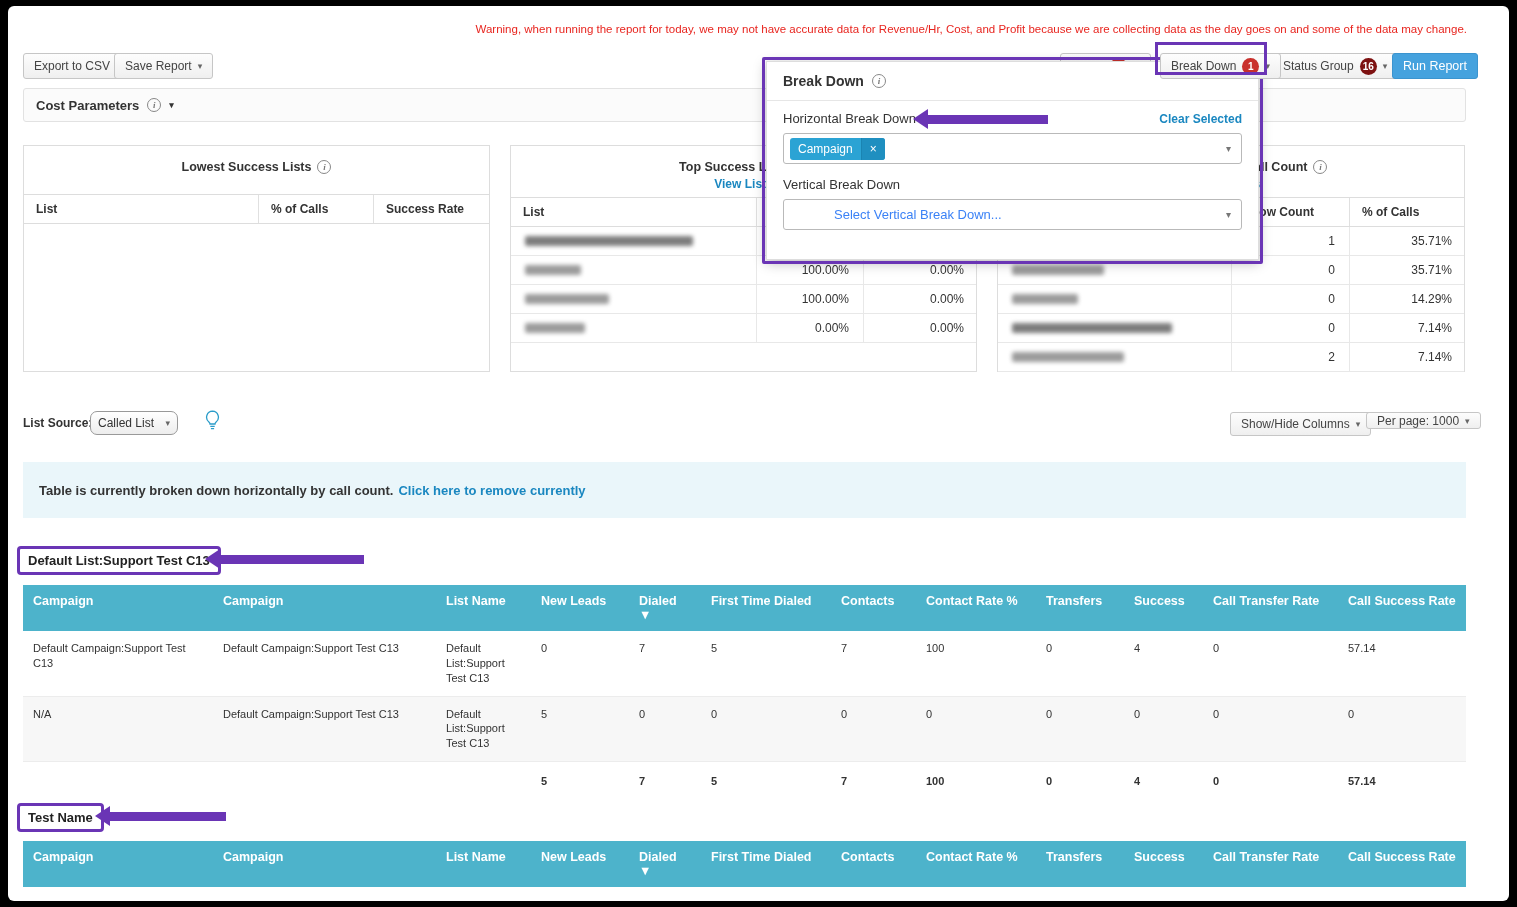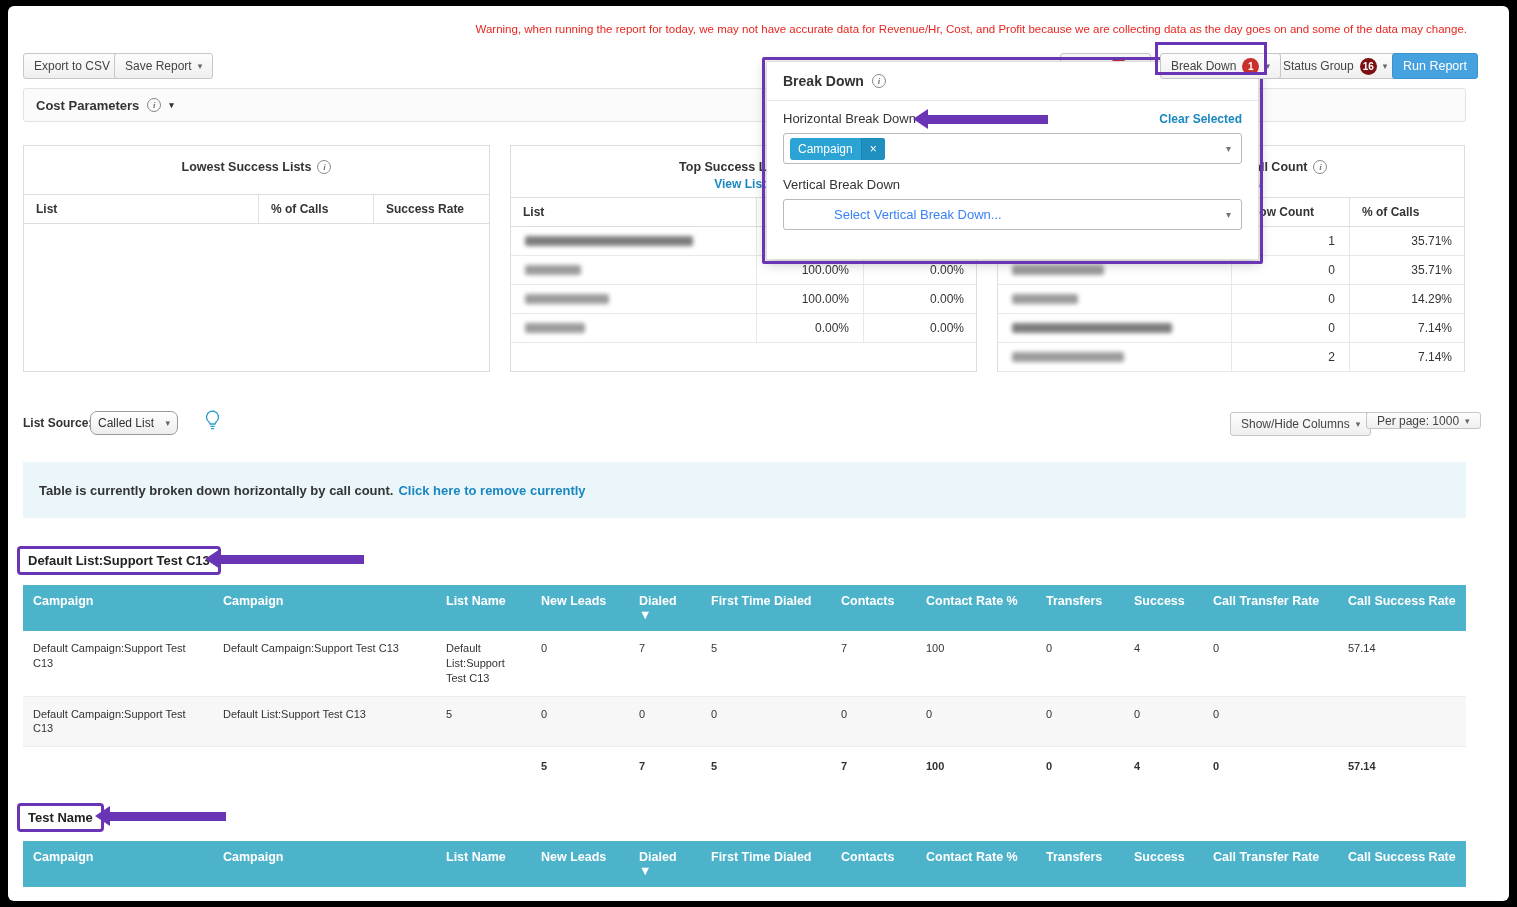--- a/index.html
+++ b/index.html
@@ -397,20 +397,21 @@
           <div class="cell">5</div>
           <div class="cell">7</div>
           <div class="cell">100</div>
           <div class="cell">0</div>
           <div class="cell">4</div>
           <div class="cell">0</div>
           <div class="cell">57.14</div>
         </div>
 
         <div class="trow grid12">
+          <div class="cell">N/A</div>
           <div class="cell">Default Campaign:Support Test C13</div>
           <div class="cell">Default List:Support Test C13</div>
           <div class="cell">5</div>
           <div class="cell">0</div>
           <div class="cell">0</div>
           <div class="cell">0</div>
           <div class="cell">0</div>
           <div class="cell">0</div>
           <div class="cell">0</div>
           <div class="cell">0</div>

